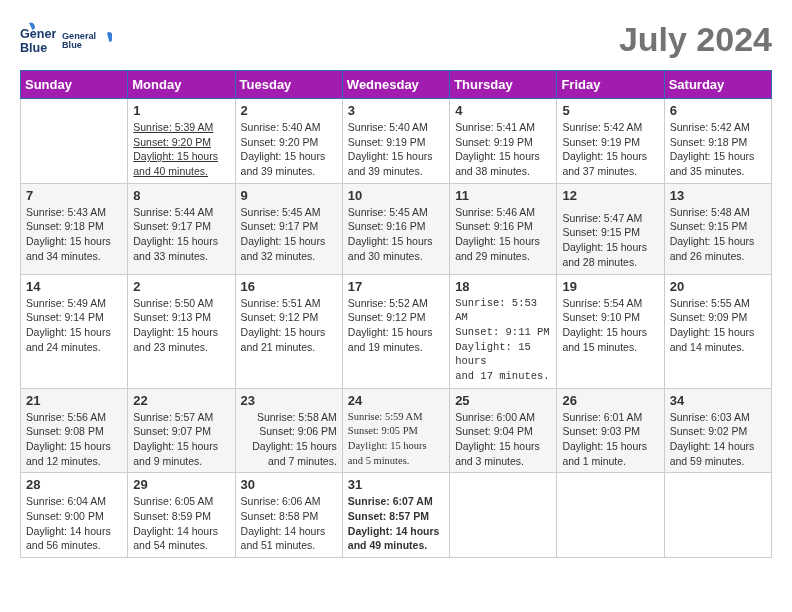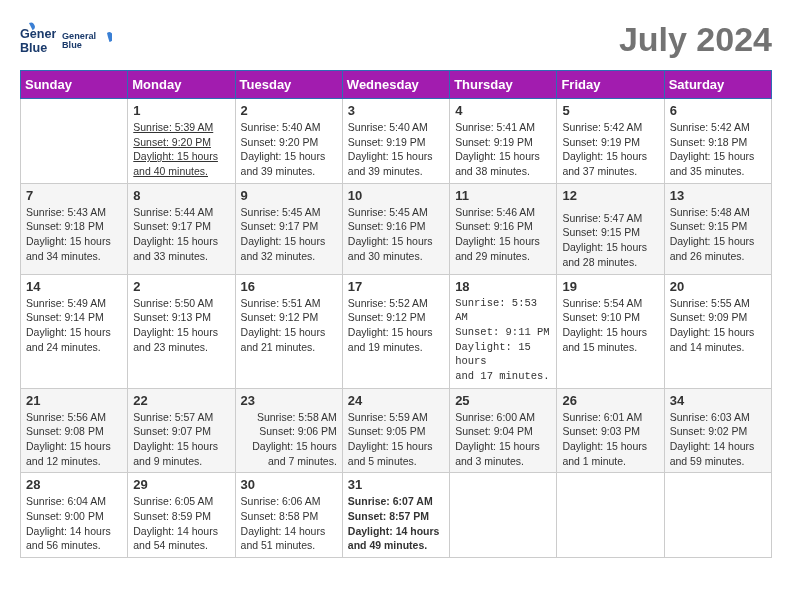--- a/index.html
+++ b/index.html
@@ -282,21 +282,21 @@
         </td>
         <td>
           <span class="day-number">23</span>
           <div class="day-info" style="white-space: pre-line; text-align: right;">Sunrise: 5:58 AM
 Sunset: 9:06 PM
 Daylight: 15 hours
 and 7 minutes.</div>
         </td>
         <td>
           <span class="day-number">24</span>
-          <div class="day-info" style="white-space: pre-line;">Sunrise: 5:59 AM
+          <div class="day-info" style="white-space: pre-line; font-family: Liberation Serif, serif;">Sunrise: 5:59 AM
 Sunset: 9:05 PM
 Daylight: 15 hours
 and 5 minutes.</div>
         </td>
         <td>
           <span class="day-number">25</span>
           <div class="day-info" style="white-space: pre-line;">Sunrise: 6:00 AM
 Sunset: 9:04 PM
 Daylight: 15 hours
 and 3 minutes.</div>

